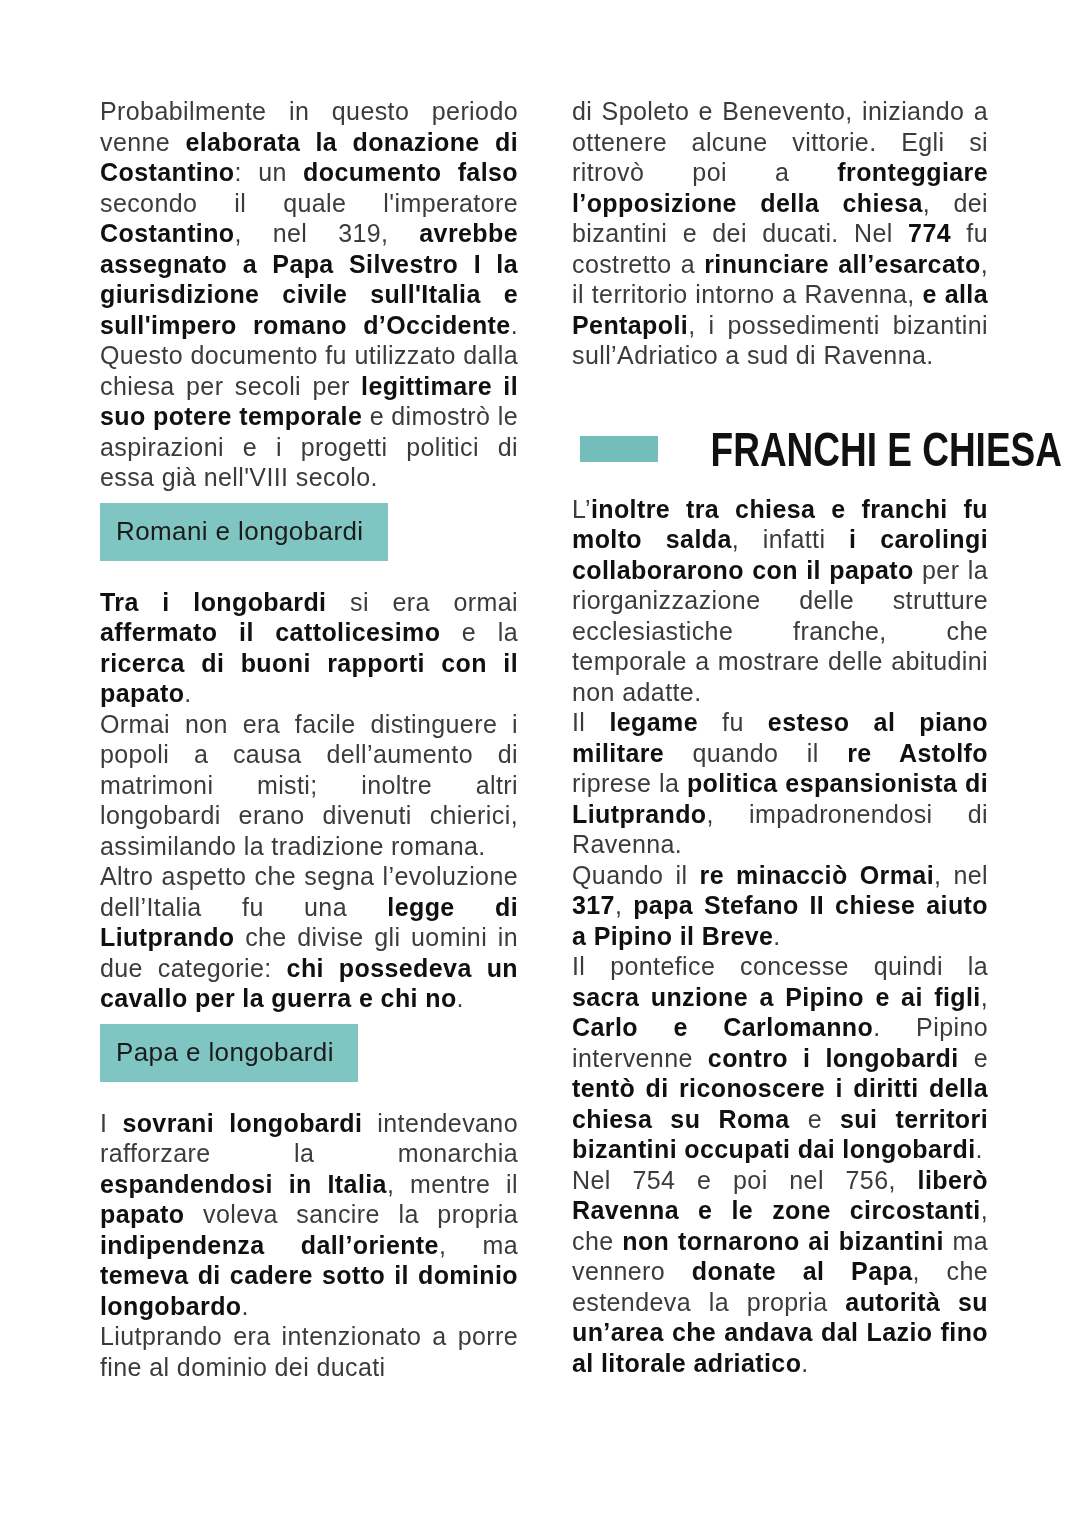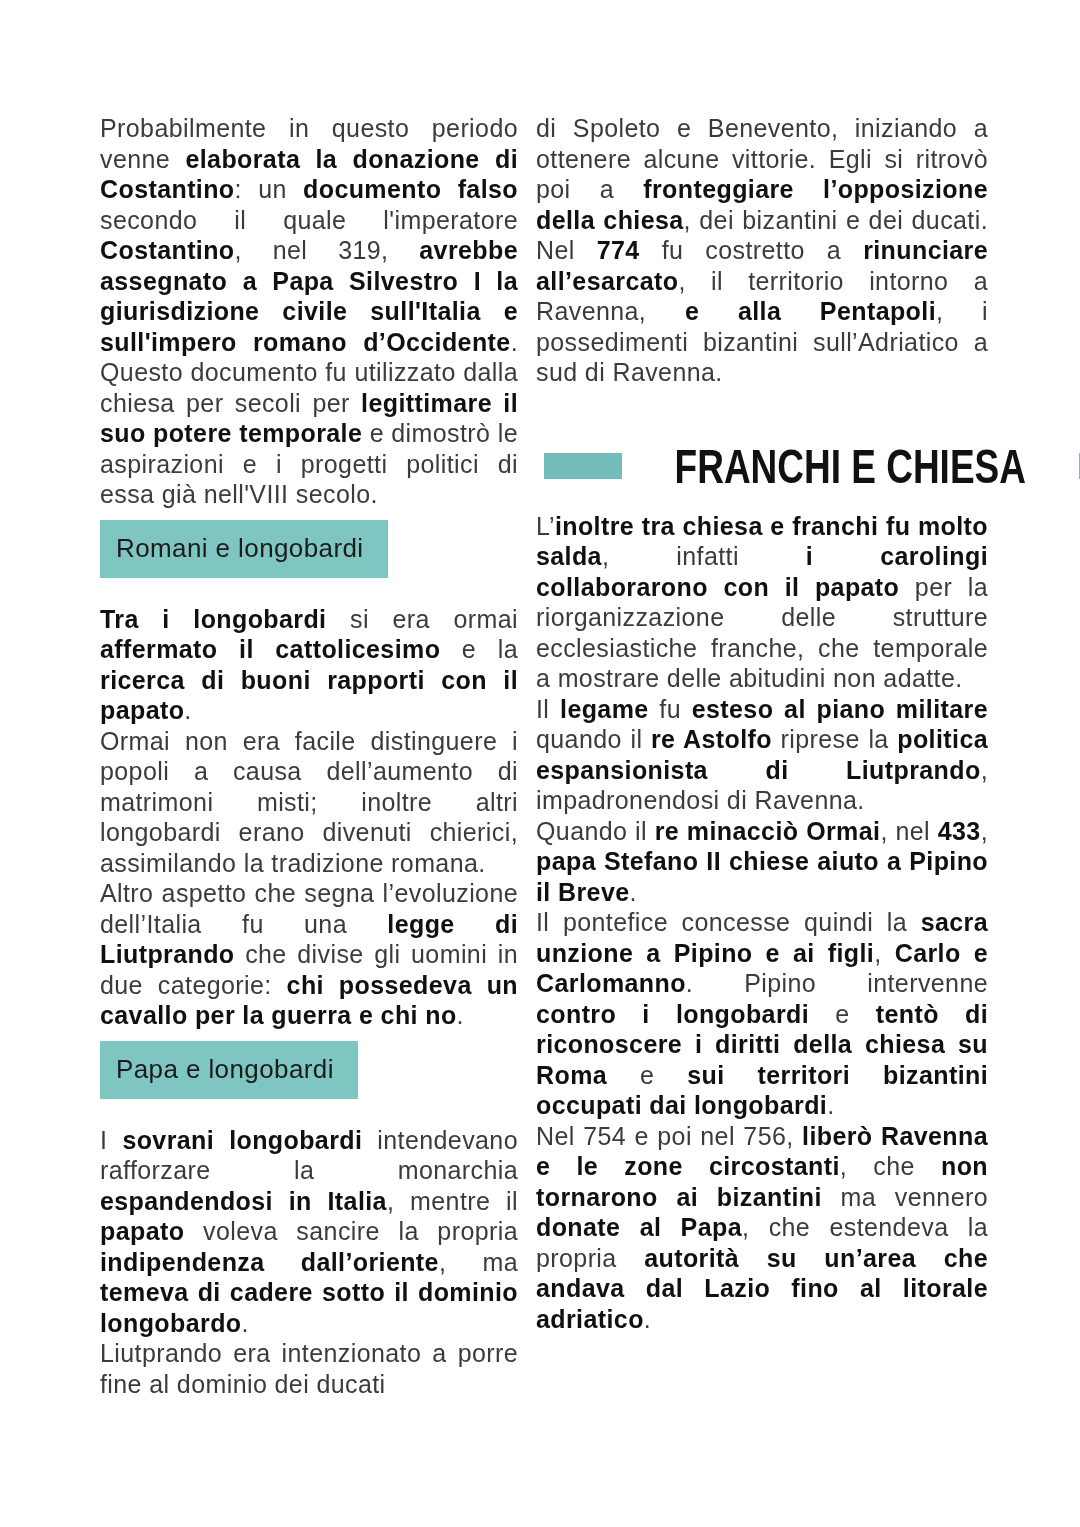--- a/index.html
+++ b/index.html
@@ -3,26 +3,26 @@
 <meta charset="utf-8">
 <style>
   html, body { margin: 0; padding: 0; background: #ffffff; }
   body {
     width: 1080px; height: 1527px;
     font-family: "Liberation Sans", sans-serif;
     position: relative; overflow: hidden;
   }
   .page { position: absolute; inset: 0; background: #ffffff; }
   .columns {
-    position: absolute; left: 100px; top: 113px; right: 92px;
-    display: flex; gap: 18px;
+    position: absolute; left: 100px; top: 96px; right: 92px;
+    display: flex; gap: 42px;
   }
   .column { min-width: 0; }
   #col-left  { flex: 0 0 418px; }
-  #col-right { flex: 1 1 auto; }
+  #col-right { flex: 1 1 auto; margin-left: 12px; }
 
   p.body {
     margin: 0;
     font-size: 25px;
     line-height: 30.5px;
     letter-spacing: 0.4px;
     text-align: justify;
     color: #3b3b3b;
   }
   p.body .seg.bold { font-weight: bold; color: #101010; }
@@ -72,18 +72,18 @@
     <div class="column" id="col-left"><p class="body"><span class="seg">Probabilmente in questo periodo venne </span><span class="seg bold">elaborata la donazione di Costantino</span><span class="seg">: un </span><span class="seg bold">documento falso</span><span class="seg"> secondo il quale l'imperatore </span><span class="seg bold">Costantino</span><span class="seg">, nel 319, </span><span class="seg bold">avrebbe assegnato a Papa Silvestro I la giurisdizione civile sull'Italia e sull'impero romano d’Occidente</span><span class="seg">. Questo documento fu utilizzato dalla chiesa per secoli per </span><span class="seg bold">legittimare il suo potere temporale</span><span class="seg"> e dimostrò le aspirazioni e i progetti politici di essa già nell'VIII secolo.</span></p><div class="heading-box"><span>Romani e longobardi</span></div><p class="body"><span class="seg bold">Tra i longobardi</span><span class="seg"> si era ormai </span><span class="seg bold">affermato il cattolicesimo</span><span class="seg"> e la </span><span class="seg bold">ricerca di buoni rapporti con il papato</span><span class="seg">.</span></p><p class="body"><span class="seg">Ormai non era facile distinguere i popoli a causa dell’aumento di matrimoni misti; inoltre altri longobardi erano divenuti chierici, assimilando la tradizione romana.</span></p><p class="body"><span class="seg">Altro aspetto che segna l’evoluzione dell’Italia fu una </span><span class="seg bold">legge di Liutprando</span><span class="seg"> che divise gli uomini in due categorie: </span><span class="seg bold">chi possedeva un cavallo per la guerra e chi no</span><span class="seg">.</span></p><div class="heading-box"><span>Papa e longobardi</span></div><p class="body"><span class="seg">I </span><span class="seg bold">sovrani longobardi</span><span class="seg"> intendevano rafforzare la monarchia </span><span class="seg bold">espandendosi in Italia</span><span class="seg">, mentre il </span><span class="seg bold">papato</span><span class="seg"> voleva sancire la propria </span><span class="seg bold">indipendenza dall’oriente</span><span class="seg">, ma </span><span class="seg bold">temeva di cadere sotto il dominio longobardo</span><span class="seg">.</span></p><p class="body"><span class="seg">Liutprando era intenzionato a porre fine al dominio dei ducati</span></p></div>
     <div class="column" id="col-right">
         <p class="body"><span class="seg">di Spoleto e Benevento, iniziando a ottenere alcune vittorie. Egli si ritrovò poi a </span><span class="seg bold">fronteggiare l’opposizione della chiesa</span><span class="seg">, dei bizantini e dei ducati. Nel </span><span class="seg bold">774</span><span class="seg"> fu costretto a </span><span class="seg bold">rinunciare all’esarcato</span><span class="seg">, il territorio intorno a Ravenna, </span><span class="seg bold">e alla Pentapoli</span><span class="seg">, i possedimenti bizantini sull’Adriatico a sud di Ravenna.</span></p>
         <div class="title-row">
           <span class="title-bar left"></span>
           <h2 class="section-title">FRANCHI E CHIESA</h2>
           <span class="title-bar right"></span>
         </div>
         <p class="body"><span class="seg">L’</span><span class="seg bold">inoltre tra chiesa e franchi fu molto salda</span><span class="seg">, infatti </span><span class="seg bold">i carolingi collaborarono con il papato</span><span class="seg"> per la riorganizzazione delle strutture ecclesiastiche franche, che temporale a mostrare delle abitudini non adatte.</span></p>
         <p class="body"><span class="seg">Il </span><span class="seg bold">legame</span><span class="seg"> fu </span><span class="seg bold">esteso al piano militare</span><span class="seg"> quando il </span><span class="seg bold">re Astolfo</span><span class="seg"> riprese la </span><span class="seg bold">politica espansionista di Liutprando</span><span class="seg">, impadronendosi di Ravenna.</span></p>
-        <p class="body"><span class="seg">Quando il </span><span class="seg bold">re minacciò Ormai</span><span class="seg">, nel </span><span class="seg bold">433</span><span class="seg">, </span><span class="seg bold">papa Stefano II chiese aiuto a Pipino il Breve</span><span class="seg">.</span></p>
+        <p class="body"><span class="seg">Quando il </span><span class="seg bold">re minacciò Ormai</span><span class="seg">, nel </span><span class="seg bold">317</span><span class="seg">, </span><span class="seg bold">papa Stefano II chiese aiuto a Pipino il Breve</span><span class="seg">.</span></p>
         <p class="body"><span class="seg">Il pontefice concesse quindi la </span><span class="seg bold">sacra unzione a Pipino e ai figli</span><span class="seg">, </span><span class="seg bold">Carlo e Carlomanno</span><span class="seg">. Pipino intervenne </span><span class="seg bold">contro i longobardi</span><span class="seg"> e </span><span class="seg bold">tentò di riconoscere i diritti della chiesa su Roma</span><span class="seg"> e </span><span class="seg bold">sui territori bizantini occupati dai longobardi</span><span class="seg">.</span></p>
         <p class="body"><span class="seg">Nel 754 e poi nel 756, </span><span class="seg bold">liberò Ravenna e le zone circostanti</span><span class="seg">, che </span><span class="seg bold">non tornarono ai bizantini</span><span class="seg"> ma vennero </span><span class="seg bold">donate al Papa</span><span class="seg">, che estendeva la propria </span><span class="seg bold">autorità su un’area che andava dal Lazio fino al litorale adriatico</span><span class="seg">.</span></p>
       </div>
   </div>
 </div>
 
 </body></html>

